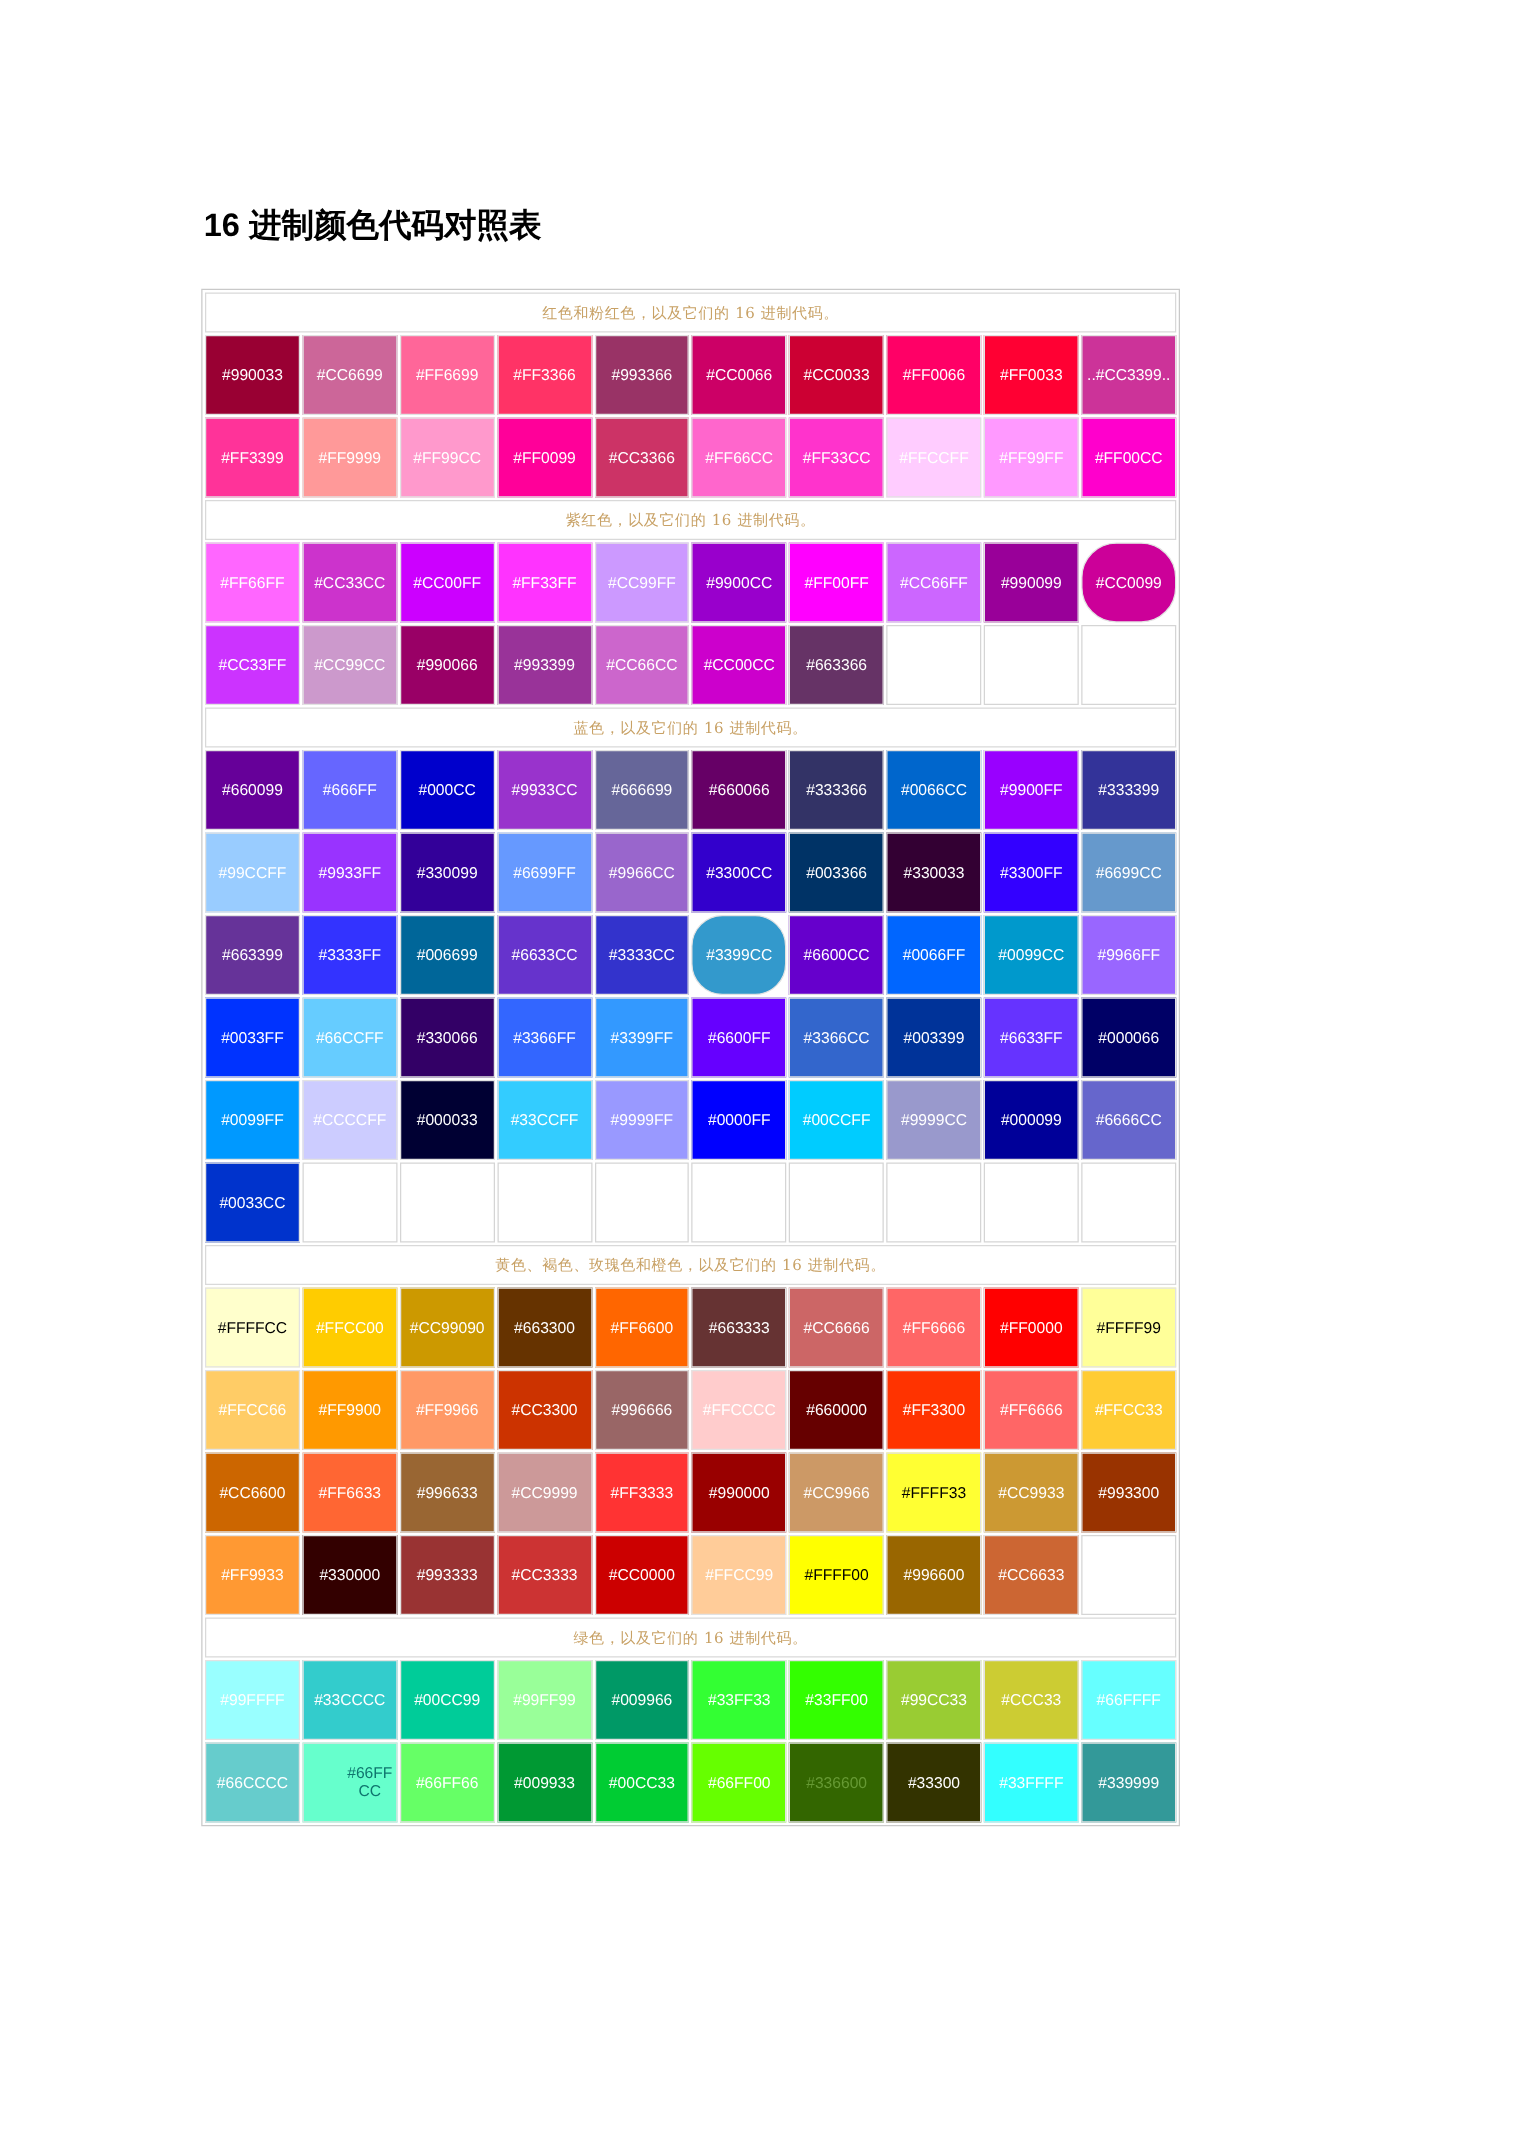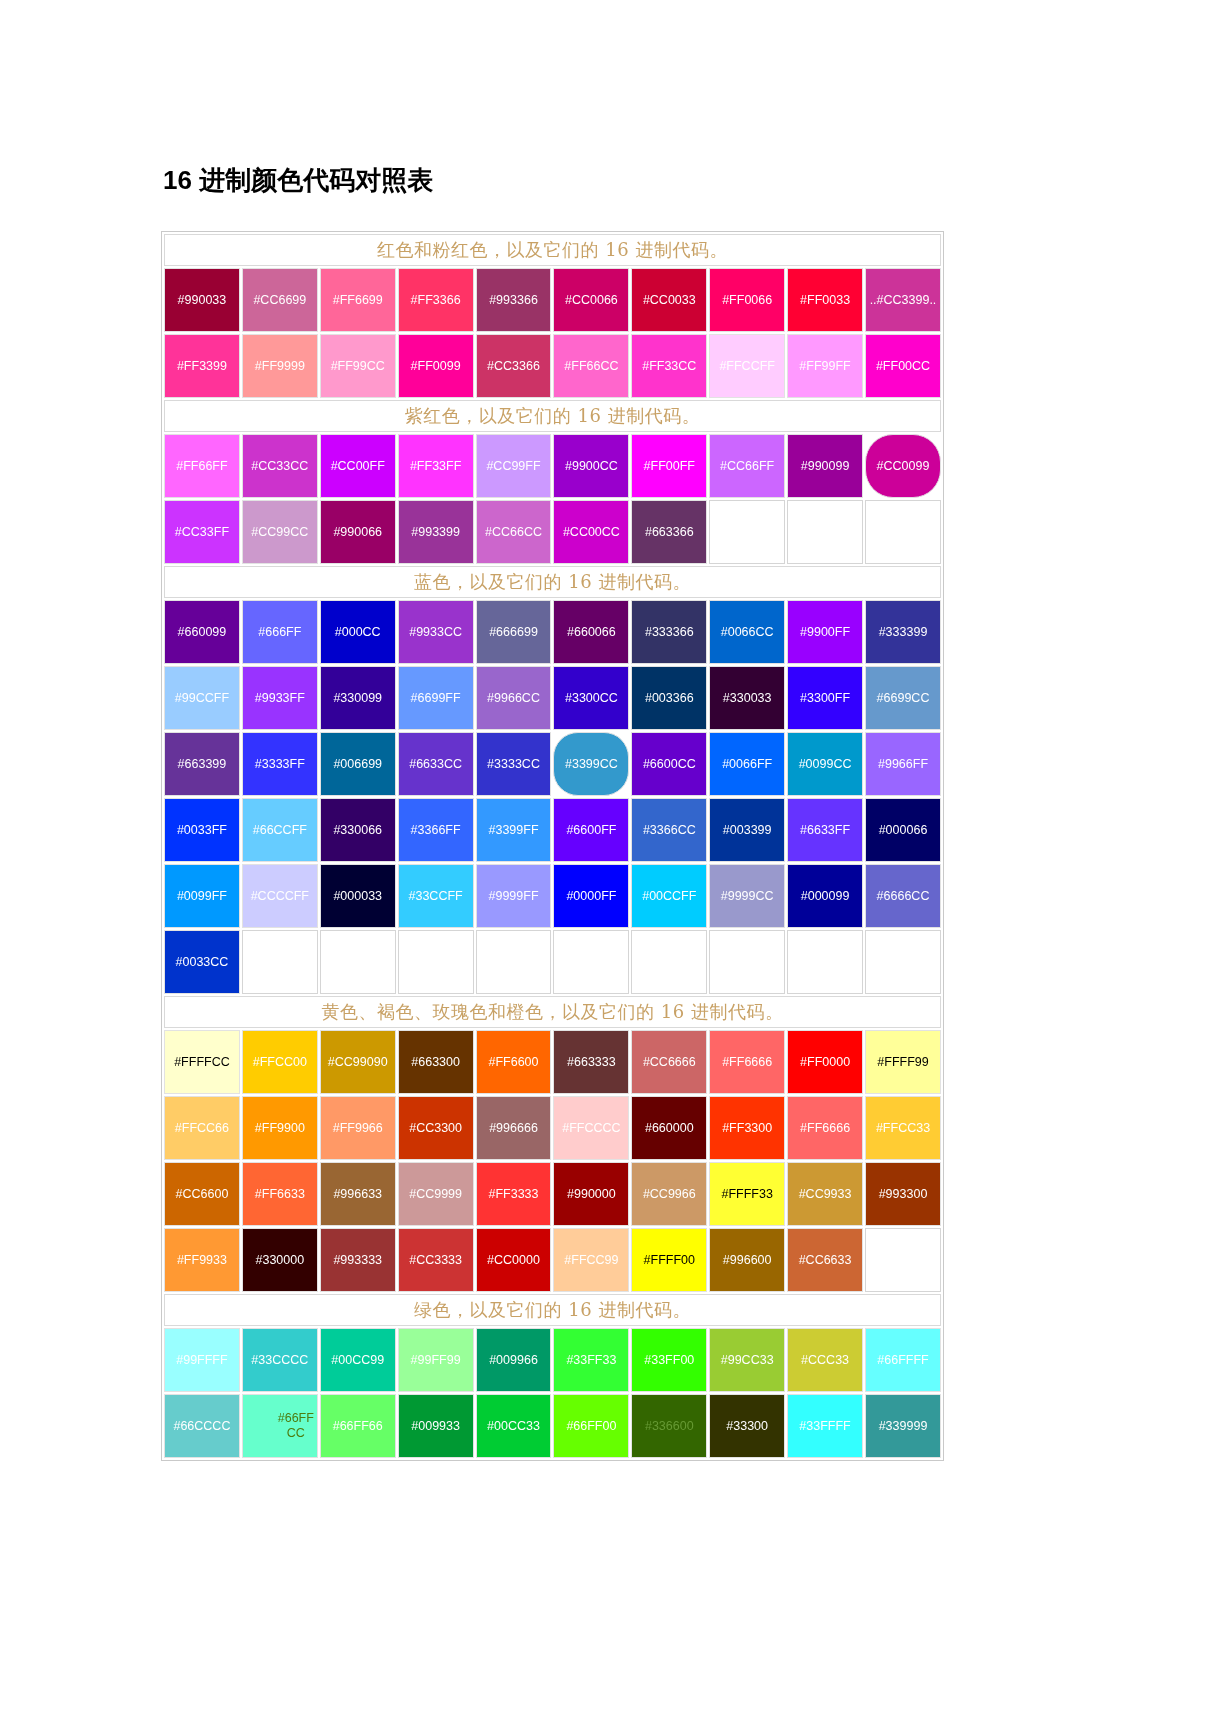--- a/index.html
+++ b/index.html
@@ -47,21 +47,21 @@
   }
   table.color-table td {
     padding: 0;
     margin: 0;
     vertical-align: middle;
   }
   td.section-head {
     background: #ffffff;
     border: 1px solid #d9d9d9;
     text-align: center;
-    font-size: 18px;
+    font-size: 12px;
     color: #c8a165;
     font-family: "DejaVu Serif", "Liberation Serif", serif;
     height: 30px;
     letter-spacing: 0.5px;
   }
   td.swatch {
     height: 62px;
     border: 1px solid #e2e2e2;
     text-align: center;
     font-size: 12.5px;
@@ -581,21 +581,21 @@
               <span class="swatch-label">#CCC33</span>
             </td>
             <td class="swatch" style="background-color: rgb(102, 255, 255); color: rgb(255, 255, 255);">
               <span class="swatch-label">#66FFFF</span>
             </td>
           </tr>
           <tr>
             <td class="swatch" style="background-color: rgb(102, 204, 204); color: rgb(255, 255, 255);">
               <span class="swatch-label">#66CCCC</span>
             </td>
-            <td class="swatch" style="background-color: rgb(102, 255, 204); color: #4d7c0f; padding-left: 32px;">
+            <td class="swatch" style="background-color: rgb(102, 255, 204); color: #0f766e; padding-left: 32px;">
               <span class="swatch-label">#66FFCC</span>
             </td>
             <td class="swatch" style="background-color: rgb(102, 255, 102); color: rgb(255, 255, 255);">
               <span class="swatch-label">#66FF66</span>
             </td>
             <td class="swatch" style="background-color: rgb(0, 153, 51); color: rgb(255, 255, 255);">
               <span class="swatch-label">#009933</span>
             </td>
             <td class="swatch" style="background-color: rgb(0, 204, 51); color: rgb(255, 255, 255);">
               <span class="swatch-label">#00CC33</span>

